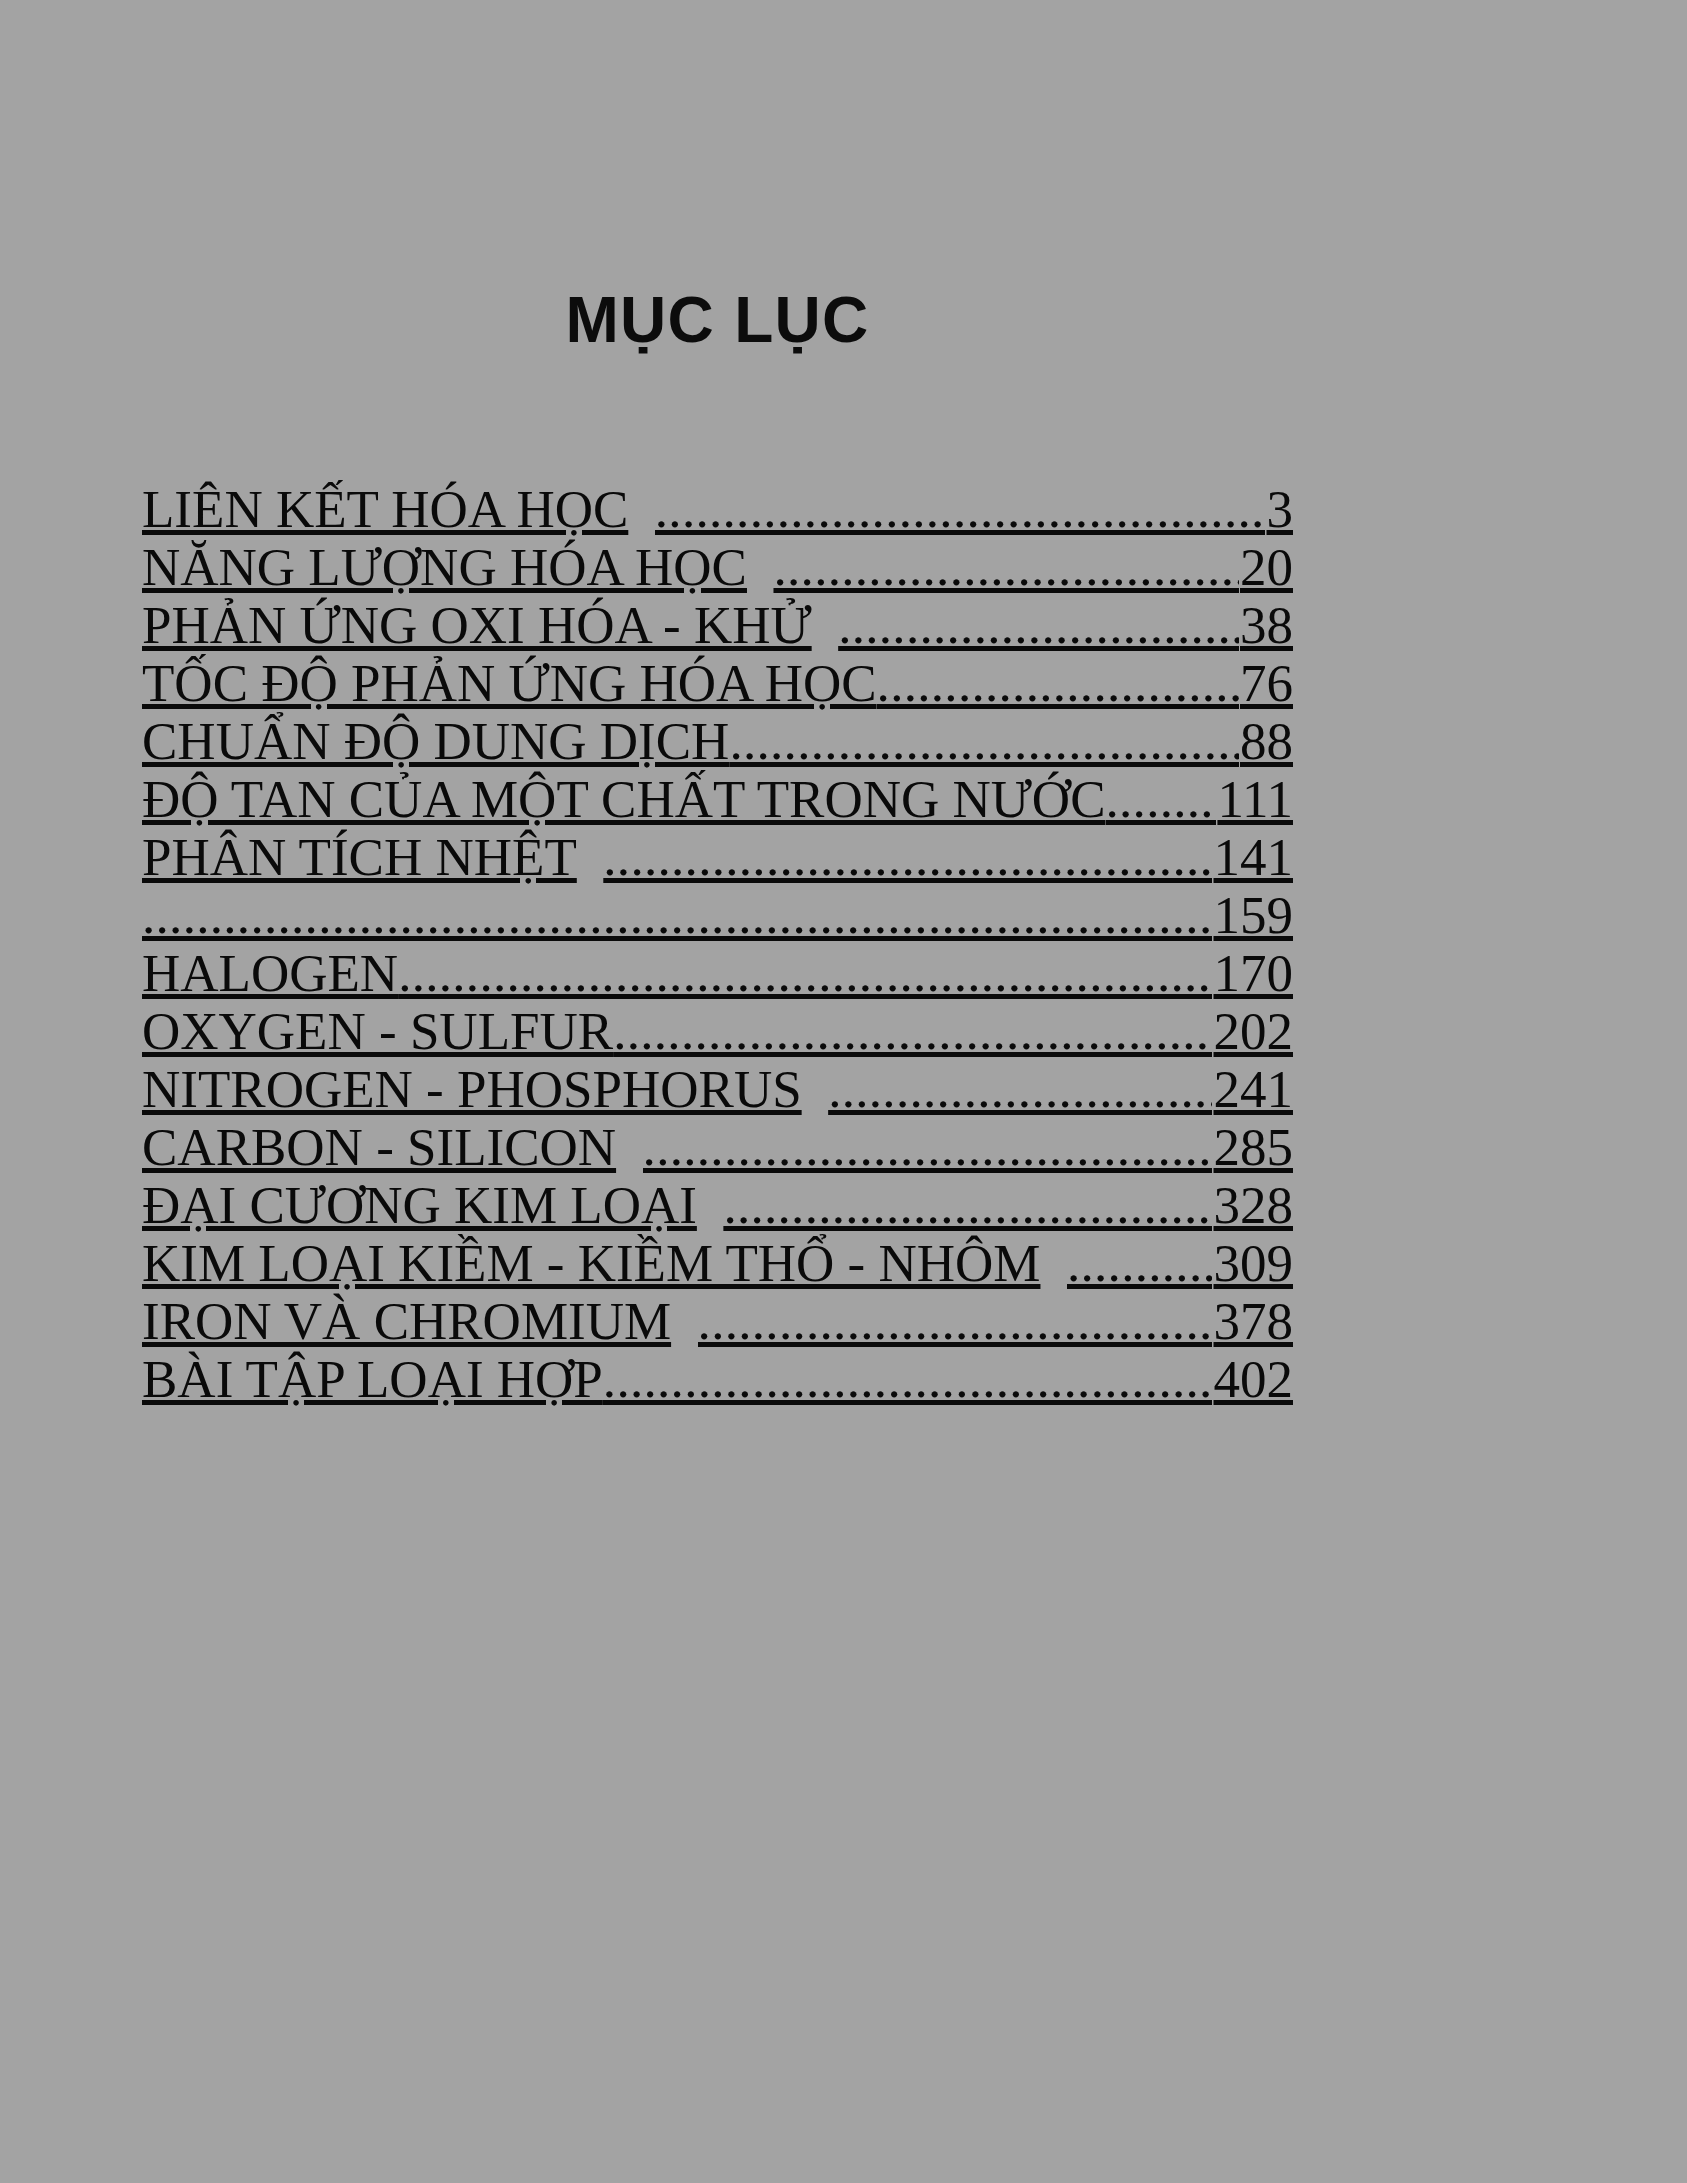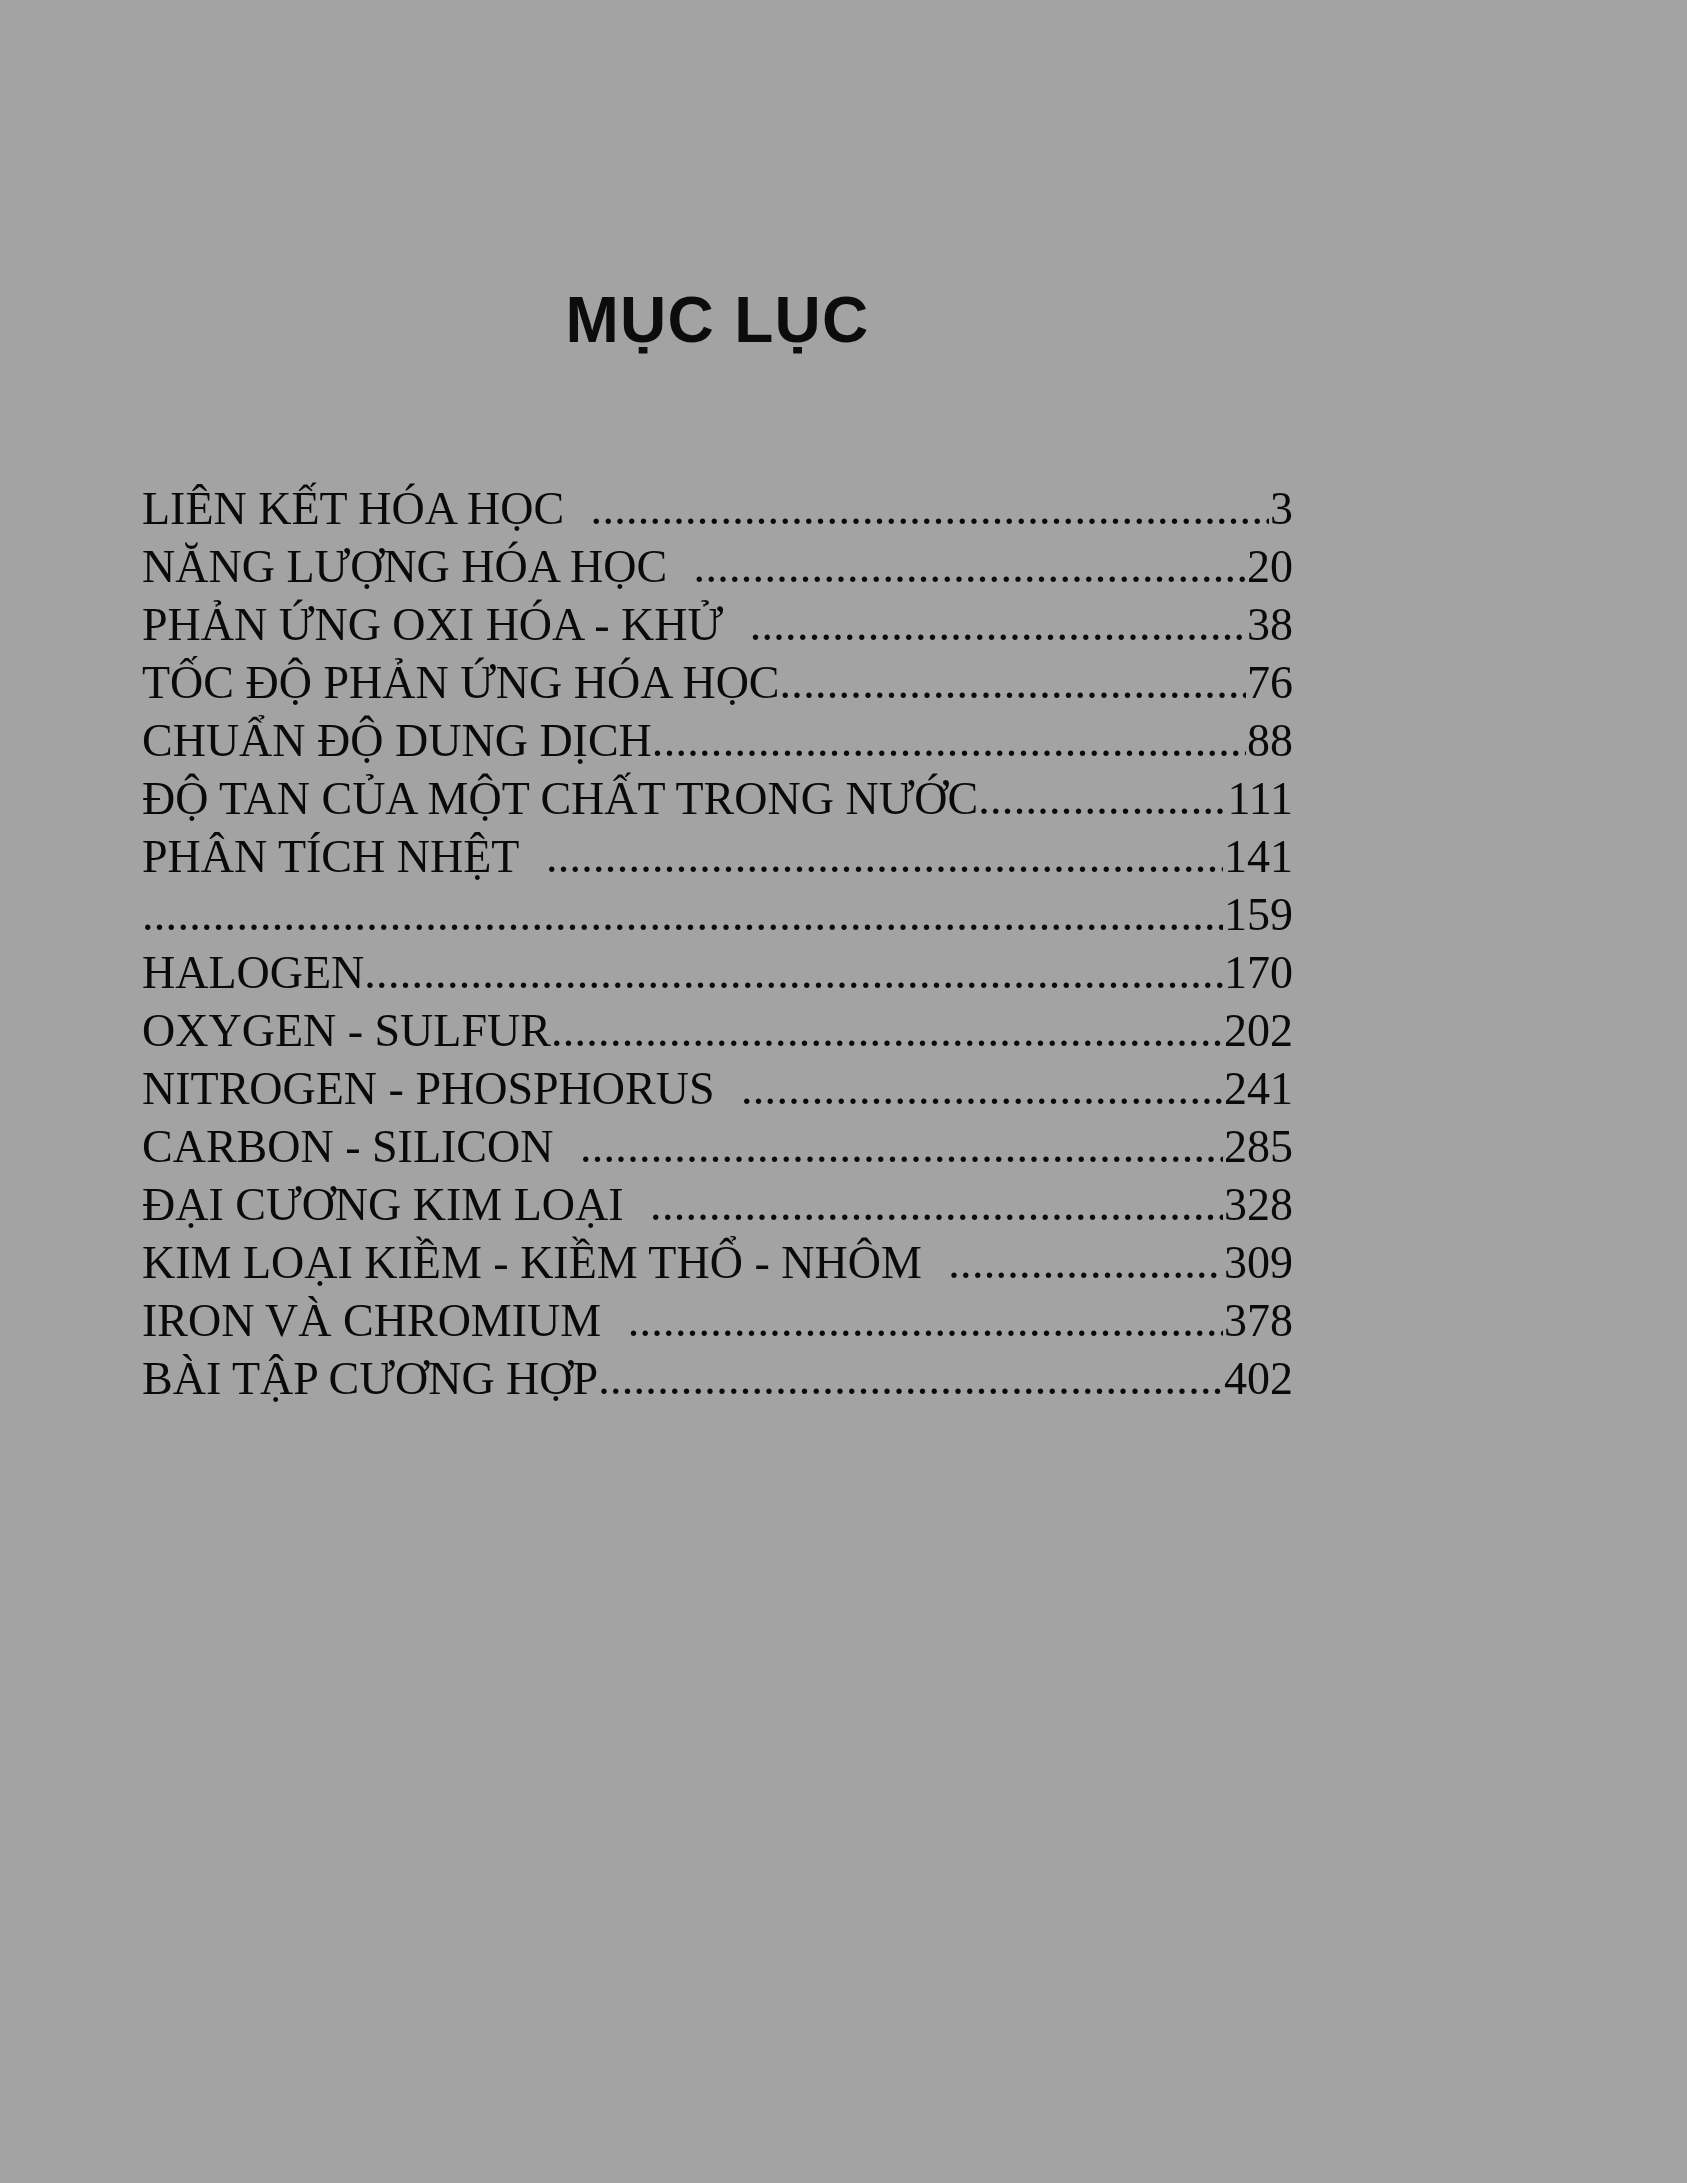--- a/index.html
+++ b/index.html
@@ -36,23 +36,24 @@
   .toc-list {
     margin-top: 120px;
   }
   .toc-row {
     display: flex;
     align-items: baseline;
     height: 58px;
     overflow: hidden;
   }
   .toc-row > span {
-    font-size: 46px;
+    font-size: 53px;
     line-height: 58px;
     color: #0a0a0a;
+    text-decoration: underline;
   }
   .toc-label {
     white-space: nowrap;
     flex: 0 0 auto;
   }
   .toc-row.gap .toc-label {
     margin-right: 26.5px;
   }
   .toc-dots {
     flex: 1 1 auto;
@@ -142,20 +143,20 @@
           <span class="toc-label">KIM LOẠI KIỀM - KIỀM THỔ - NHÔM</span>
           <span class="toc-dots">........................................................................................................................................................................................................</span>
           <span class="toc-page">309</span>
         </div>
         <div class="toc-row gap">
           <span class="toc-label">IRON VÀ CHROMIUM</span>
           <span class="toc-dots">........................................................................................................................................................................................................</span>
           <span class="toc-page">378</span>
         </div>
         <div class="toc-row">
-          <span class="toc-label">BÀI TẬP CƯƠNG HỢP</span>
+          <span class="toc-label">BÀI TẬP LOẠI HỢP</span>
           <span class="toc-dots">........................................................................................................................................................................................................</span>
           <span class="toc-page">402</span>
         </div>
       </div>
   </div>
 </div>
 
 
 </body></html>

